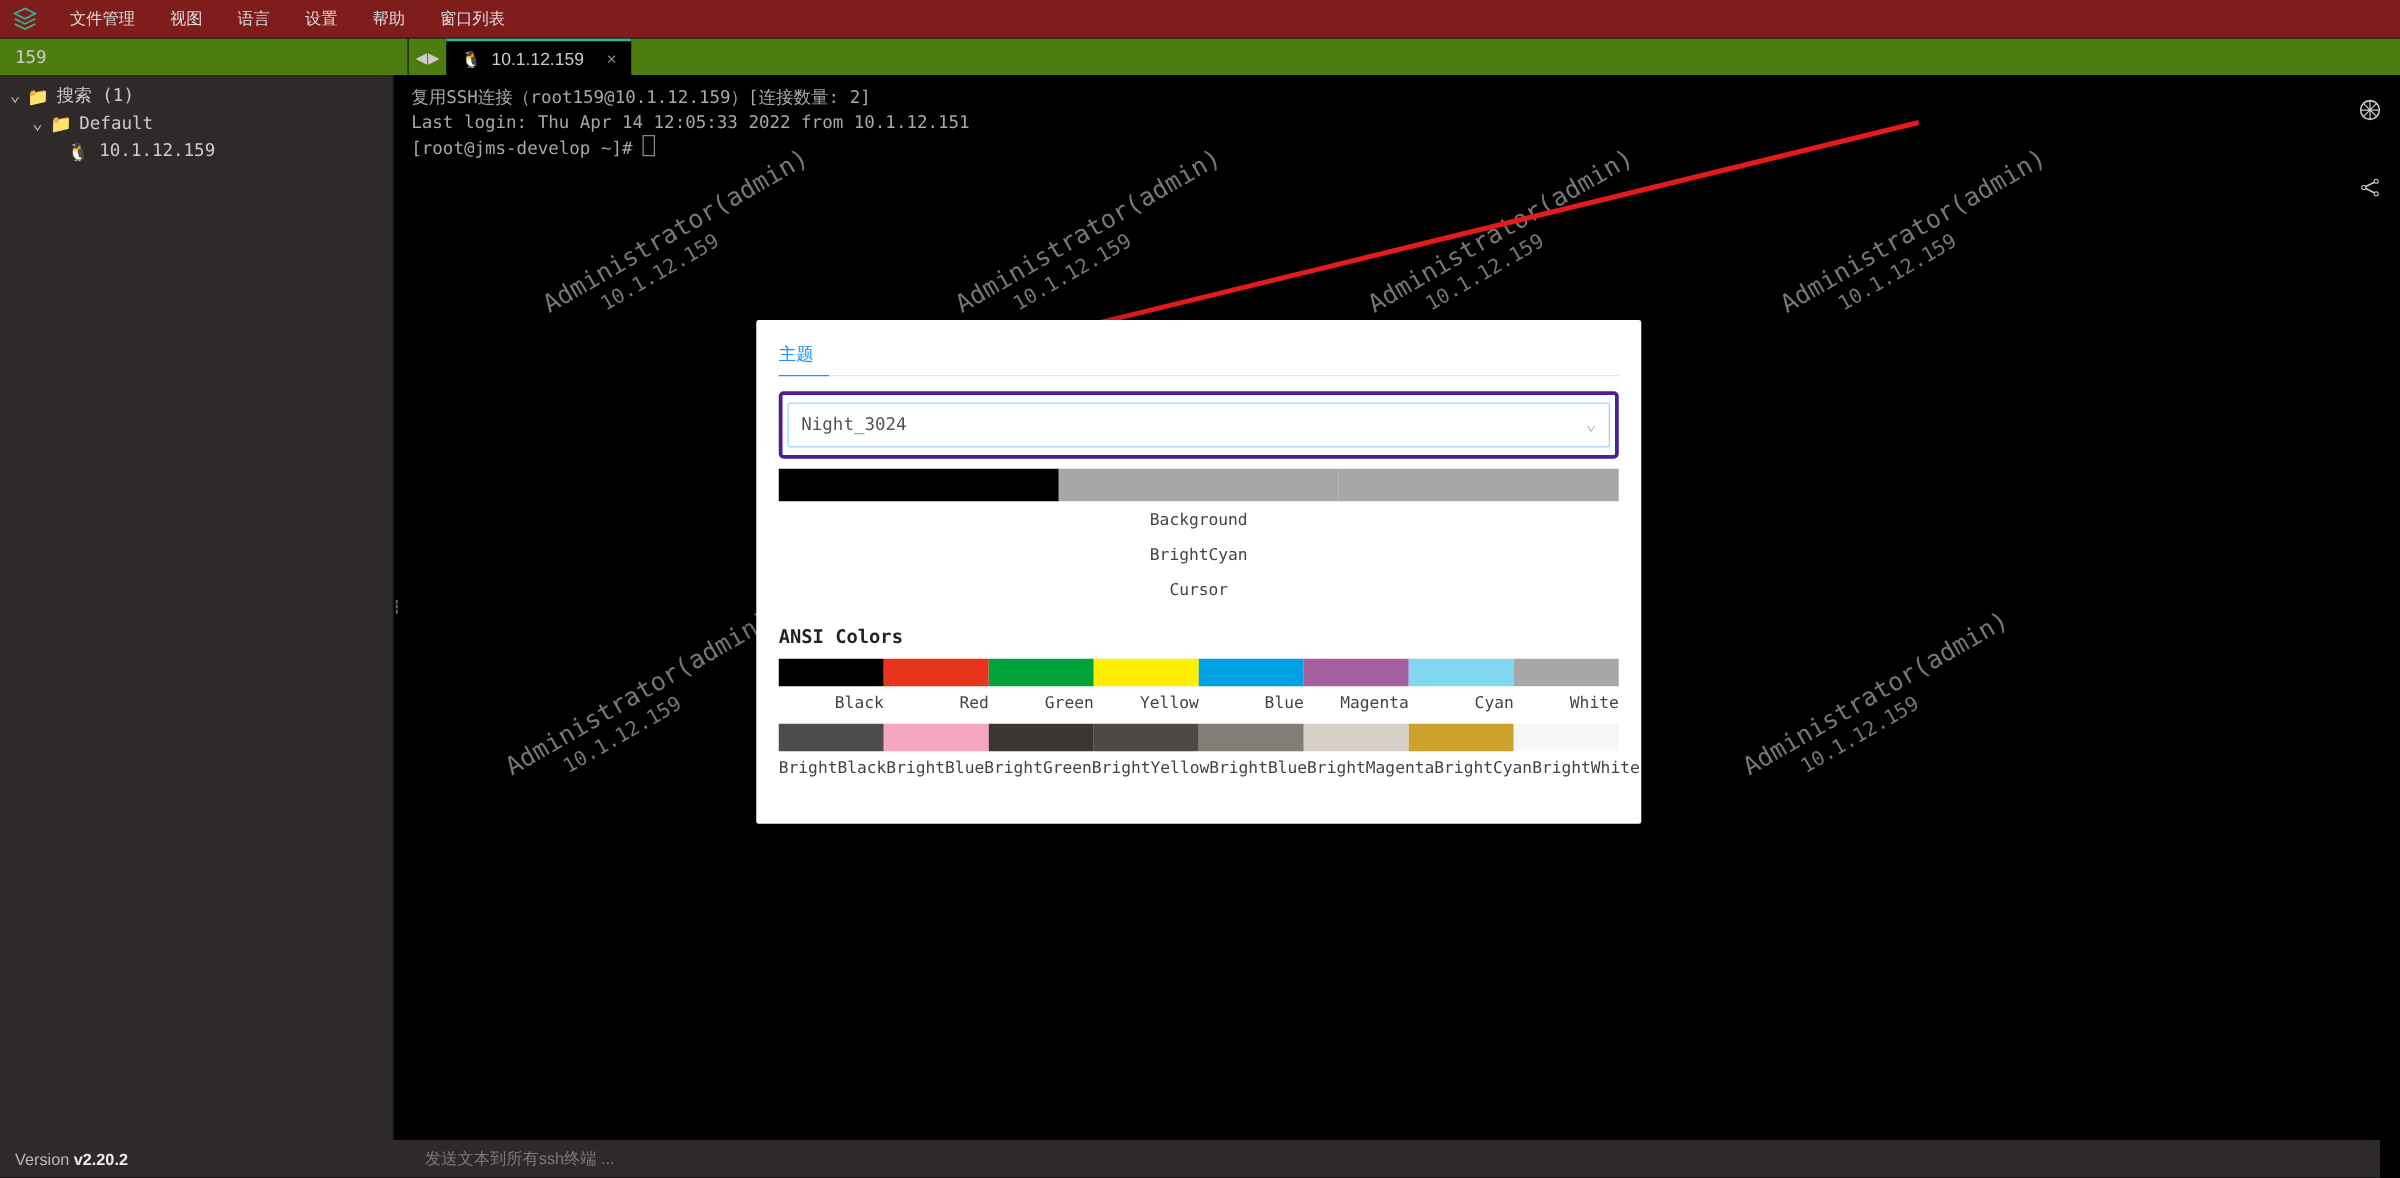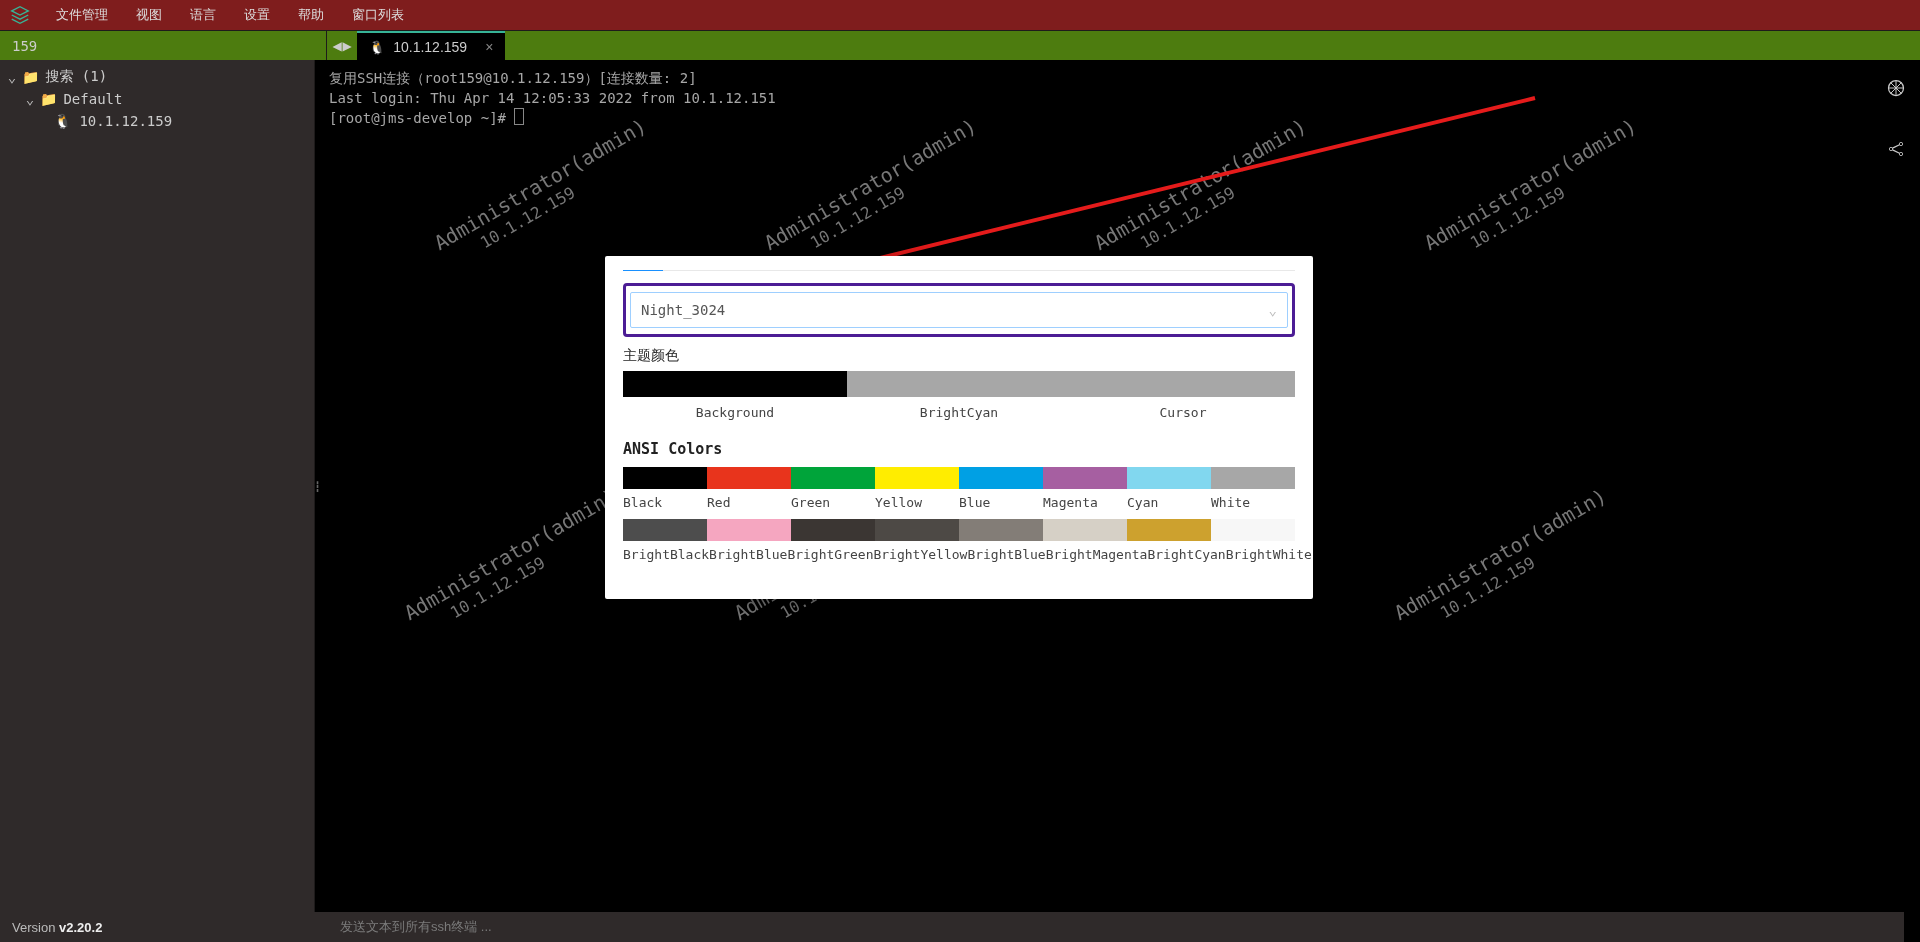--- a/index.html
+++ b/index.html
@@ -40,26 +40,26 @@
   
   .modal{position:absolute;left:604px;top:196px;width:672px;background:#fff;color:#333;border-radius:2px;padding:14px 18px 30px 18px;box-shadow:0 4px 18px rgba(0,0,0,.4);}
   .modal h4{margin:4px 0 6px 0;font-weight:normal;color:#1890ff;font-size:14px;}
   .modal .rule{height:1px;background:linear-gradient(to right,#1890ff 40px,#e8e8e8 40px);margin-bottom:12px;}
   .selectwrap{border:3px solid #4c1d95;border-radius:4px;padding:6px 4px;margin-bottom:8px;}
   .select{height:34px;border:1px solid #9ecfff;border-radius:2px;display:flex;align-items:center;padding:0 10px;justify-content:space-between;color:#555;}
   .select .chev{color:#bbb;}
   .modal .label{font-size:14px;color:#222;margin:6px 0 6px 0;}
   .swatchrow{display:flex;gap:0;}
   .swatch3 .sw{flex:1;height:26px;}
-  .swatch3lbl{display:flex;}
+  .swatch3lbl{display:flex;flex-direction:column;}
   .swatch3lbl div{flex:1;text-align:center;font-size:13px;color:#444;padding:6px 0 2px 0;}
   .ansigrid{display:grid;grid-template-columns:repeat(8,1fr);}
   .ansigrid .sw{height:22px;}
   .ansilbl{display:grid;grid-template-columns:repeat(8,1fr);}
-  .ansilbl div{text-align:left;font-size:13px;color:#444;padding:4px 0;}
+  .ansilbl div{text-align:right;font-size:13px;color:#444;padding:4px 0;}
   .modal h5{margin:14px 0 8px 0;font-size:15px;font-weight:600;color:#222;}
   
   .arrow{position:absolute;pointer-events:none;}
   
   .footer{position:absolute;left:0;right:16px;bottom:0;height:30px;background:#2f2a2a;display:flex;align-items:center;color:#bbb;font-size:13px;justify-content:flex-end;}
   .footer .ver{width:314px;padding-left:12px;}
   .footer .ver b{color:#eee;font-weight:bold;}
   .footer .sendall{flex:1;padding-left:14px;color:#7a7a7a;}
 </style>
 </head>
@@ -146,28 +146,28 @@
     <svg class="arrow" style="left:460px;top:30px;width:770px;height:200px;">
       <defs>
           <marker id="ah" markerWidth="12" markerHeight="10" refX="2" refY="5" orient="auto">
             <path d="M10 0 L0 5 L10 10 Z" fill="#e51b1b"></path>
           </marker>
         </defs>
       <line x1="760" y1="8" x2="15" y2="190" stroke="#e51b1b" stroke-width="4" marker-end="url(#ah)"></line>
     </svg>
 
     <div class="modal" style="left:290px;">
+      <h4>主题</h4>
       <div class="rule"></div>
       <div class="selectwrap">
         <div class="select">
           <span>Night_3024</span>
           <span class="chev">⌄</span>
         </div>
       </div>
-      <div class="label">主题颜色</div>
       <div class="swatchrow swatch3">
         <div class="sw" style="background:#000000"></div>
         <div class="sw" style="background:#a7a7a7"></div>
         <div class="sw" style="background:#a7a7a7"></div>
       </div>
       <div class="swatch3lbl">
         <div>Background</div>
         <div>BrightCyan</div>
         <div>Cursor</div>
       </div>

